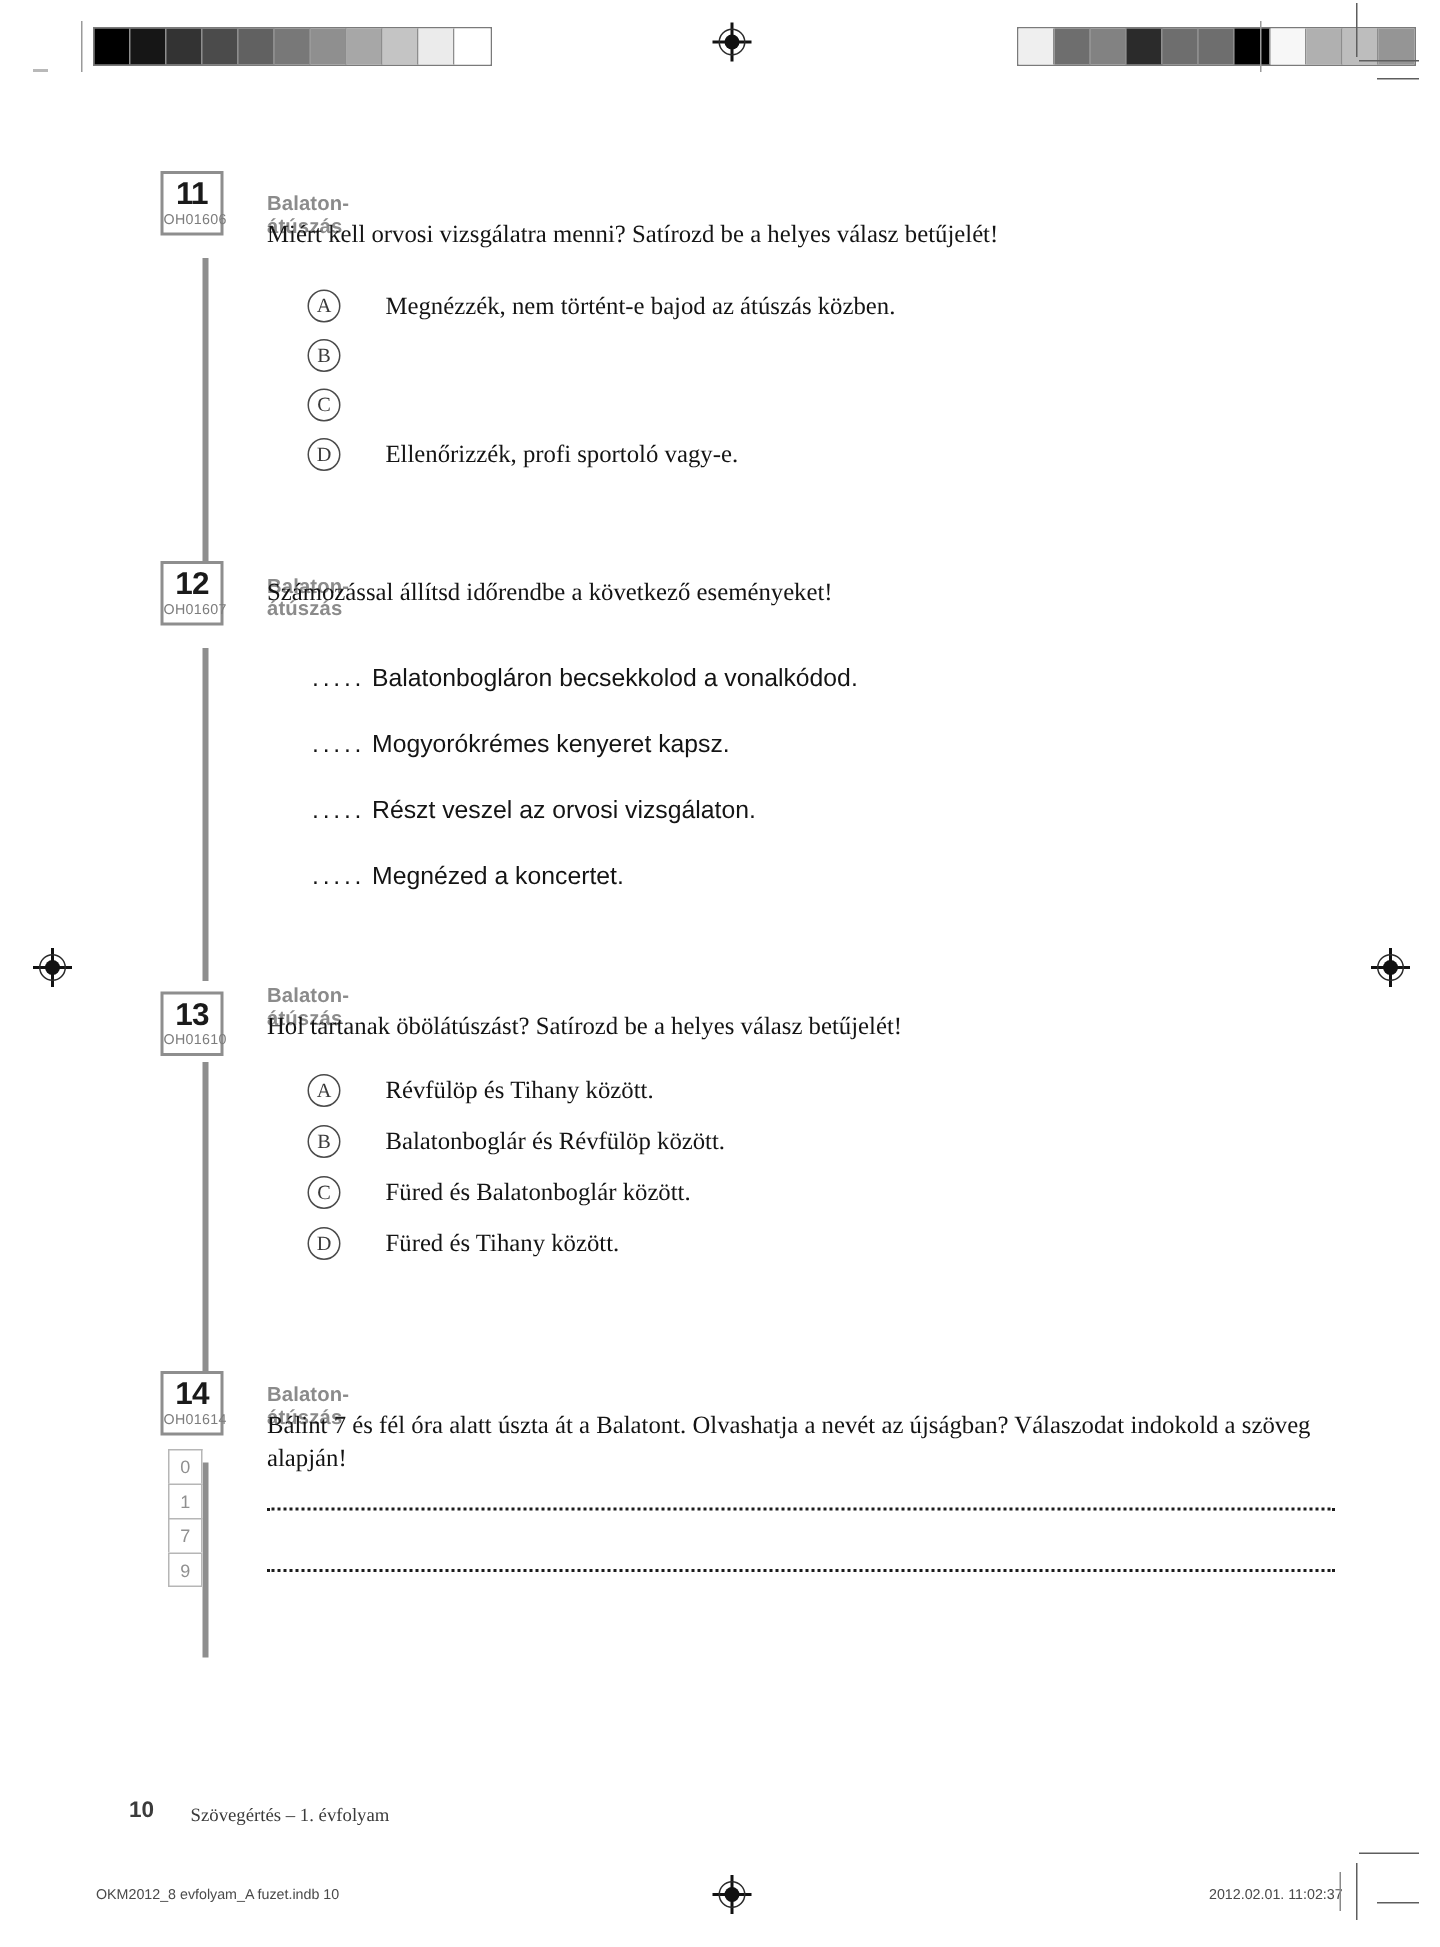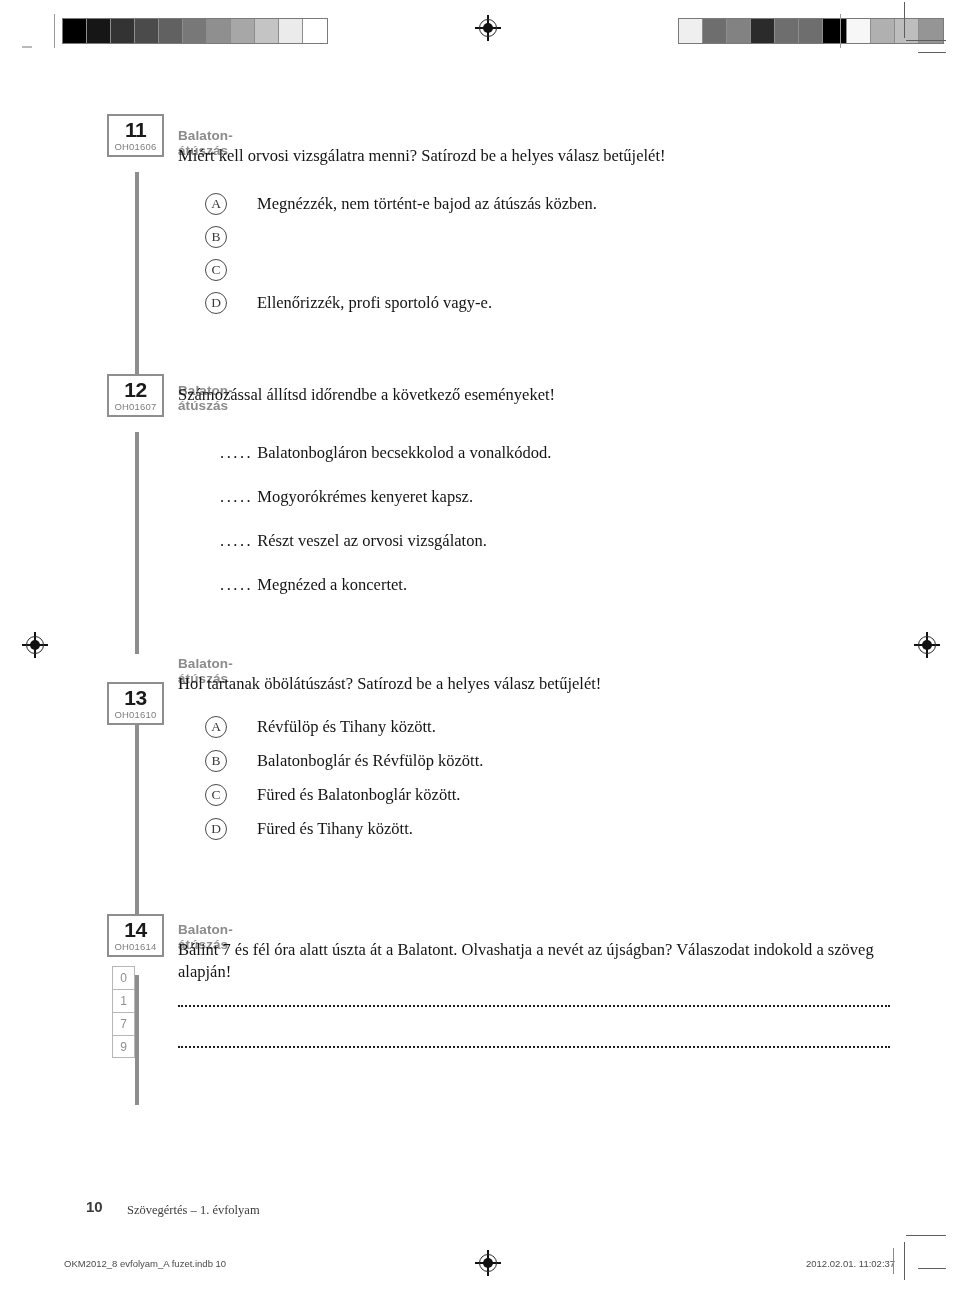--- a/index.html
+++ b/index.html
@@ -109,21 +109,21 @@
     left: 135px;
     width: 4px;
     background: #8e8e8e;
   }
 
   .qblock { position: absolute; }
 
   .qnum-box {
     position: absolute;
     left: 107px;
-    width: 57px;
+    width: 42px;
     background: #ffffff;
     border: 2px solid #8e8e8e;
     box-sizing: border-box;
     text-align: center;
     padding: 3px 0 2px 0;
   }
   .qnum {
     font-family: "Liberation Sans", sans-serif;
     font-weight: bold;
     font-size: 21px;
@@ -184,22 +184,22 @@
     margin-left: 30px;
     font-family: "Liberation Serif", serif;
     font-size: 16.5px;
     color: #141414;
     white-space: nowrap;
   }
 
   
   .ord {
     position: absolute;
-    left: 220px;
-    font-family: Liberation Serif, serif;
+    left: 208px;
+    font-family: Liberation Sans, sans-serif;
     font-size: 16.5px;
     color: #141414;
     white-space: nowrap;
   }
   .ord .lead { letter-spacing: 2.5px; }
 
   
   .score-col {
     position: absolute;
     left: 112px;
@@ -389,21 +389,21 @@
       <span class="lead">.....</span>
       <span>Részt veszel az orvosi vizsgálaton.</span>
     </div>
     <div class="ord" style="top:575px;">
       <span class="lead">.....</span>
       <span>Megnézed a koncertet.</span>
     </div>
   </div>
 
   <div class="qblock">
-    <div class="qnum-box" style="top:682px;">
+    <div class="qnum-box" style="top:661px;">
       <div class="qnum">13</div>
       <div class="qcode">OH01610</div>
     </div>
     <div class="qhead" style="top:656px;">Balaton-átúszás</div>
     <div class="qtext" style="top:673px;">Hol tartanak öbölátúszást? Satírozd be a helyes válasz betűjelét!</div>
 
     <div class="opt" style="top:714px;">
       <span class="opt-bubble">A</span>
       <span class="opt-label">Révfülöp és Tihany között.</span>
     </div>

